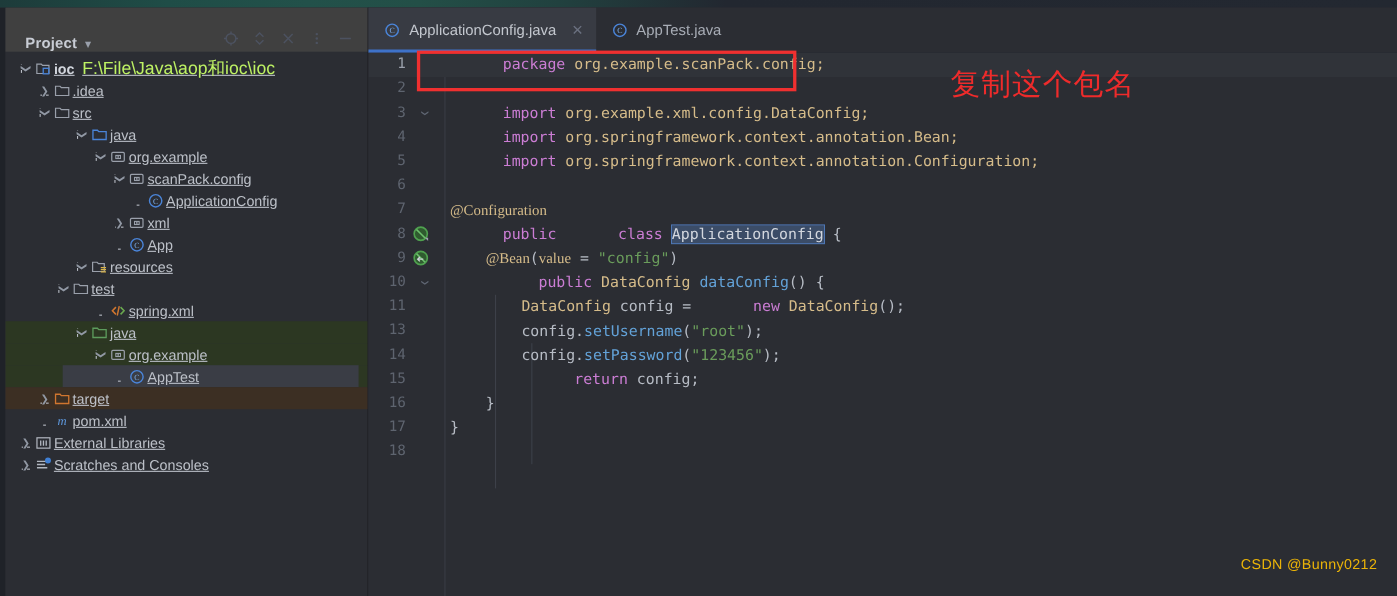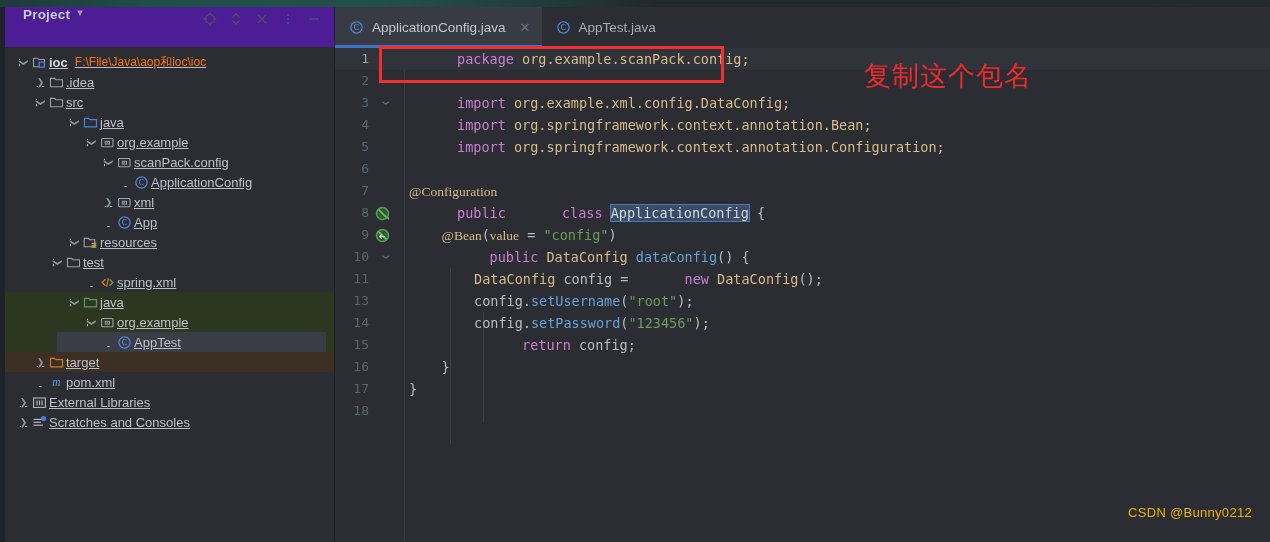--- a/index.html
+++ b/index.html
@@ -21,22 +21,22 @@
     background: #1f2228;
   }
 
   
   .project-panel {
     position: absolute; left: 5px; top: 7px; width: 330px; height: 535px;
     background: #2b2d33;
     border-right: 1px solid #1e2024;
   }
   .panel-header {
-    position: relative; height: 40px; background: #4c1d95;
-    display: flex; align-items: flex-start; padding: 0 8px 0 18px;
+    position: relative; height: 40px; background: #404040;
+    display: flex; align-items: flex-end; padding: 0 8px 0 18px;
   }
   .panel-title {
     font-size: 13.5px; color: #c8ccd4; font-weight: bold; letter-spacing: .2px;
   }
   .panel-title-caret {
     margin-left: 7px; color: #9aa0ab; font-size: 11px; line-height: 1;
   }
   .panel-tools { margin-left: auto; display: flex; align-items: center; gap: 2px; }
   .tool-btn {
     width: 24px; height: 24px; display: flex; align-items: center; justify-content: center;
@@ -50,21 +50,21 @@
     white-space: nowrap; padding-right: 4px;
   }
   .row .caret {
     width: 13px; flex: 0 0 13px; text-align: center;
     color: #9198a4; font-size: 9px; line-height: 1;
   }
   .row .caret.none { color: transparent; }
   .row .ico { width: 19px; flex: 0 0 19px; display: flex; align-items: center; justify-content: center; }
   .row .lbl { font-size: 13px; color: #bcc0c8; }
   .row .lbl.bold { font-weight: bold; color: #d2d6dd; }
-  .row .sub { font-size: 12px; color: #f97316; margin-left: 7px; }
+  .row .sub { font-size: 16px; color: #bef264; margin-left: 7px; }
   .row.green-bg { background: #2c3722; }
   .row.brown-bg { background: #3c2f23; }
   .row.selected-bg::after {
     content: ""; position: absolute; left: 52px; right: 8px; top: 0; bottom: 0;
     background: #3a3d45; z-index: 0;
   }
   .row.selected-bg > * { position: relative; z-index: 1; }
 
   
   .editor-area {

